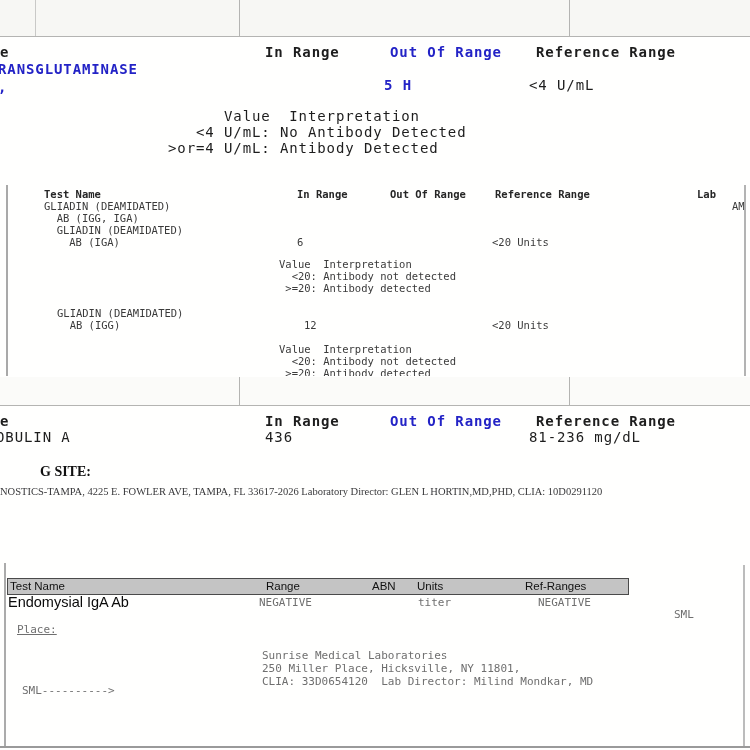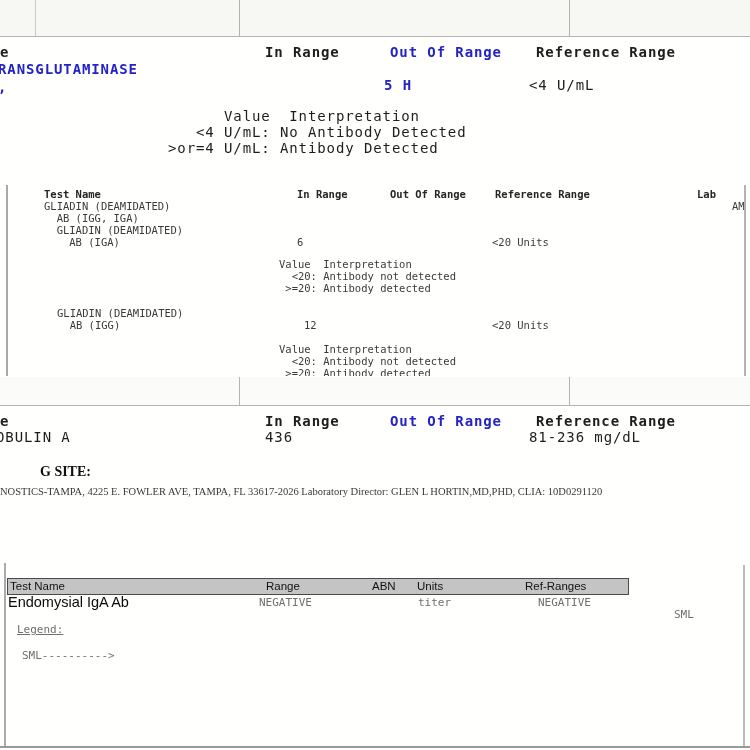--- a/index.html
+++ b/index.html
@@ -109,17 +109,20 @@
     <span class="sans" style="left:409px;">Units</span>
     <span class="sans" style="left:517px;">Ref-Ranges</span>
   </div>
 
   <span class="abs sans" style="left:8px;top:594px;font-size:14.5px;font-weight:normal;color:#0a0a0a;">Endomysial IgA Ab</span>
   <span class="abs mono-bt" style="left:259px;top:596px;">NEGATIVE</span>
   <span class="abs mono-bt" style="left:418px;top:596px;">titer</span>
   <span class="abs mono-bt" style="left:538px;top:596px;">NEGATIVE</span>
   <span class="abs mono-bt" style="left:674px;top:596px;margin-top:12px;">SML</span>
 
-  <span class="abs mono-bt u" style="left:17px;top:623px;">Legend:</span>
-  <span class="abs mono-bt" style="left:22px;top:649px;">SML----------&gt;</span>
+  <span class="abs mono-bt u" style="left:17px;top:623px;">Place:</span>
+  <span class="abs mono-bt" style="left:22px;top:684px;">SML----------&gt;</span>
+  <span class="abs mono-bt" style="left:262px;top:649px;">Sunrise Medical Laboratories
+250 Miller Place, Hicksville, NY 11801,
+CLIA: 33D0654120  Lab Director: Milind Mondkar, MD</span>
 
   <div class="hline" style="left:0;top:746px;width:750px;height:2px;background:#9a9a9a;"></div>
 </div>
 
 </body></html>

